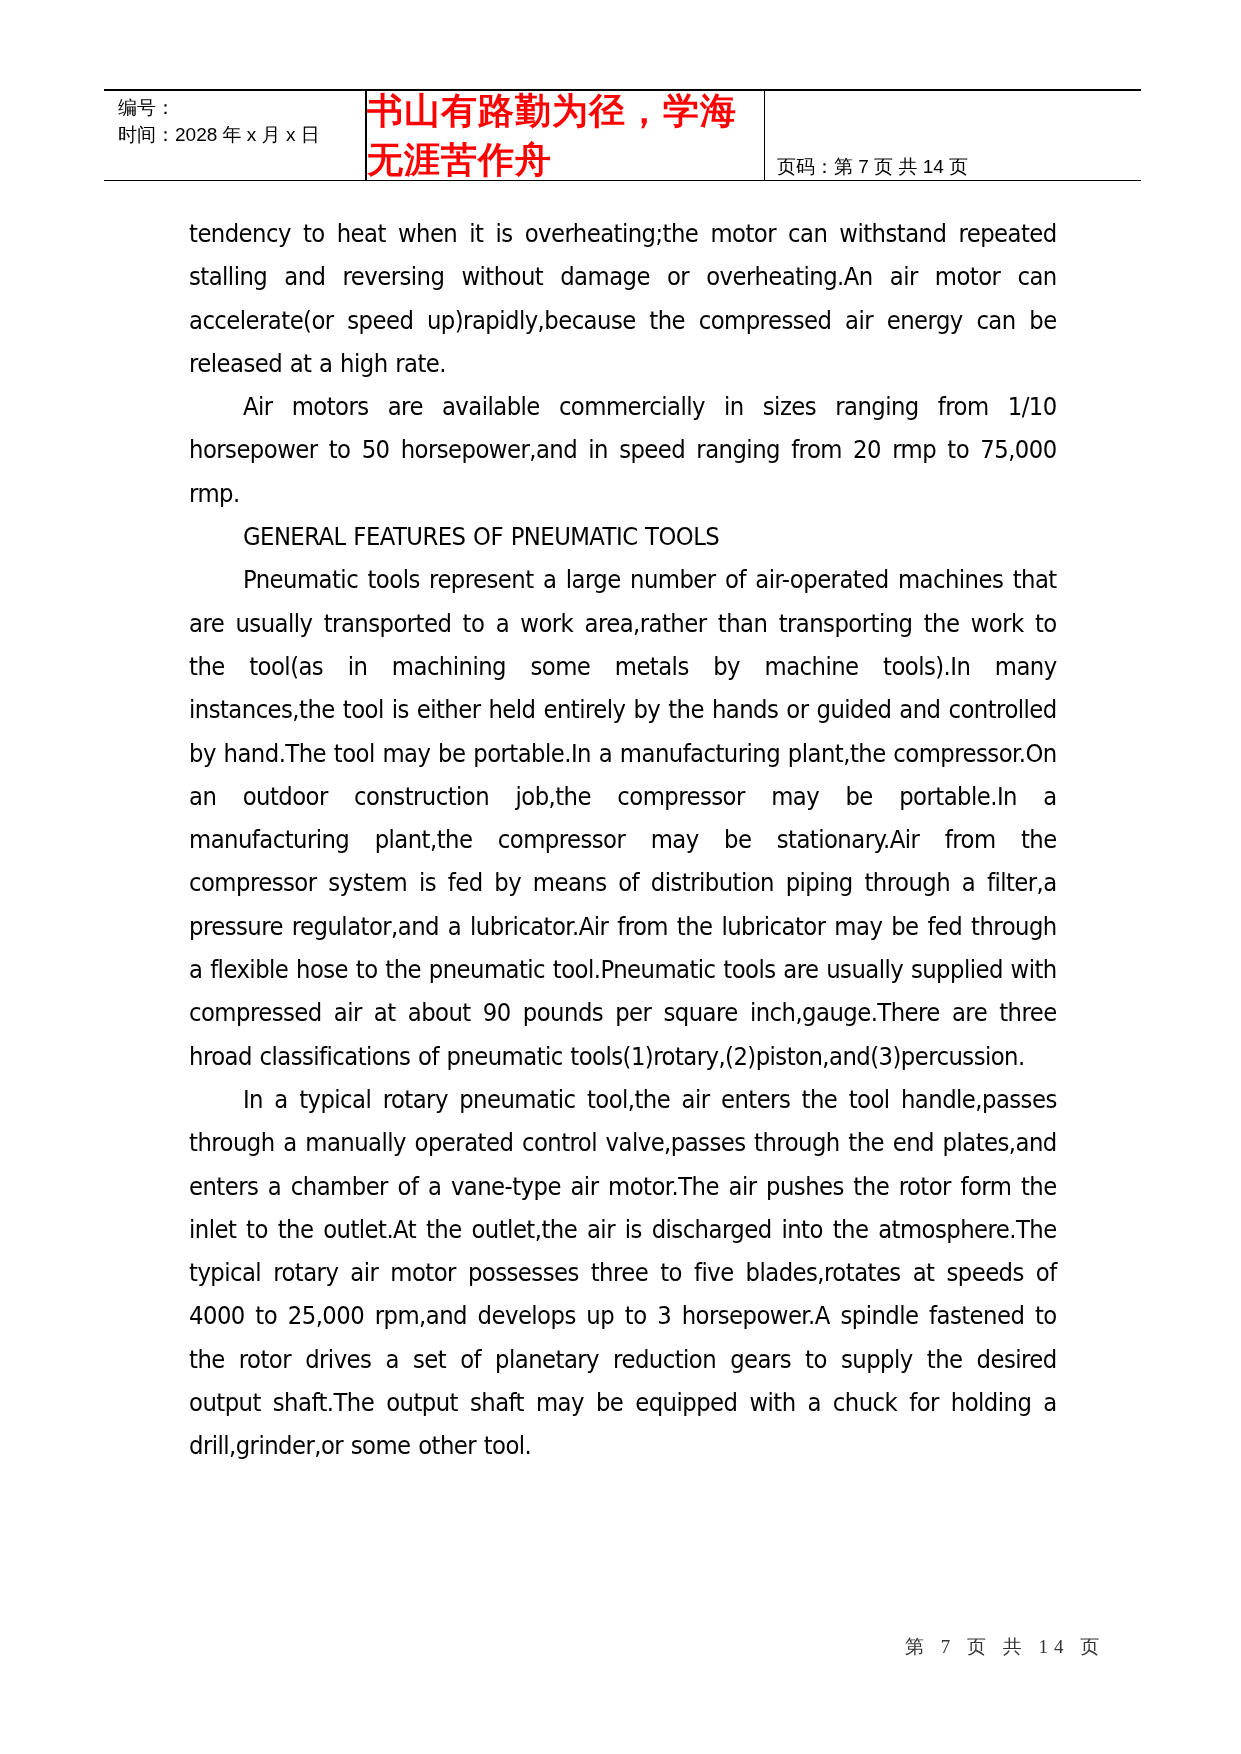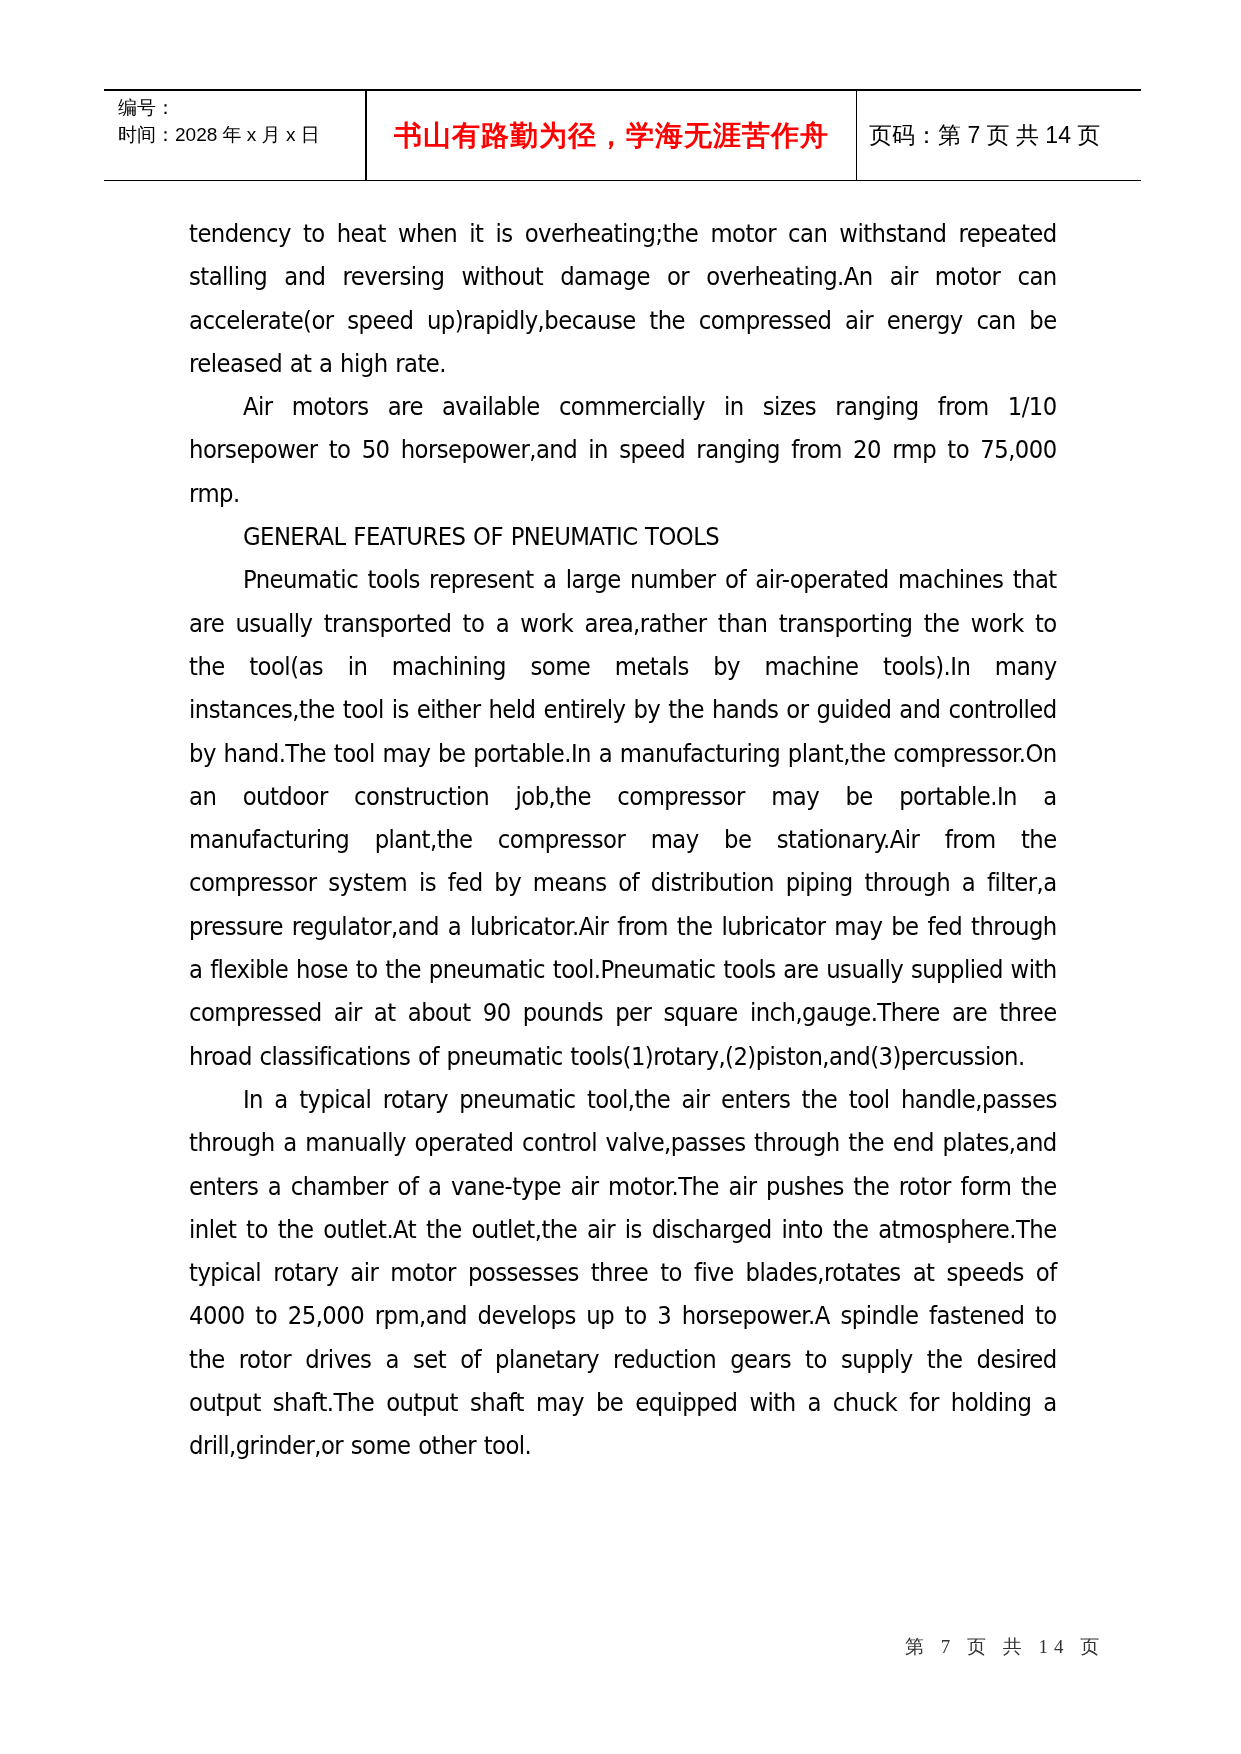--- a/index.html
+++ b/index.html
@@ -1,21 +1,21 @@
 <!DOCTYPE html>
 <html><head>
   <meta charset="utf-8">
   <style>
     html, body { margin: 0; padding: 0; background: #ffffff; }
     body { width: 1241px; height: 1754px; position: relative; overflow: hidden; font-family: "Liberation Sans", "DejaVu Sans", sans-serif; color: #000; }
     .header { position: absolute; left: 104px; top: 89px; width: 1037px; height: 92px; border-top: 2px solid #000; border-bottom: 1.5px solid #000; box-sizing: border-box; display: flex; }
     .hcell { box-sizing: border-box; height: 100%; position: relative; }
     .hcell.left { width: 263px; border-right: 2px solid #000; padding: 3px 0 0 14px; font-size: 19px; line-height: 27px; }
-    .hcell.mid { width: 490px; border-right: 1.5px solid #000; display: flex; align-items: center; justify-content: center; color: #ff0000; font-family: "DejaVu Serif", "Liberation Serif", serif; font-size: 28px; font-weight: bold; letter-spacing: 1px; }
-    .hcell.right { flex: 1; display: flex; align-items: center; padding-left: 12px; font-size: 23px; }
+    .hcell.mid { width: 398px; border-right: 1.5px solid #000; display: flex; align-items: center; justify-content: center; color: #ff0000; font-family: "DejaVu Serif", "Liberation Serif", serif; font-size: 36px; font-weight: bold; letter-spacing: 1px; }
+    .hcell.right { flex: 1; display: flex; align-items: flex-end; padding-left: 12px; font-size: 19px; }
     .body-text { position: absolute; left: 189px; top: 212px; width: 868px; font-family: "DejaVu Sans", "Liberation Sans", sans-serif; font-size: 24.5px; line-height: 43.3px; letter-spacing: -0.6px; word-spacing: 1px; transform: scaleX(0.93); transform-origin: left top; }
     .body-text p { margin: 0; text-align: justify; width: 933px; }
     .body-text p.indent { text-indent: 58px; }
     .body-text p.heading { text-indent: 58px; text-align: left; }
     .footer { position: absolute; left: 905px; top: 1634px; font-family: Liberation Serif, serif; font-size: 19px; color: #333; letter-spacing: 6px; }
   </style>
 </head>
 <body>
 
 <div class="header">

